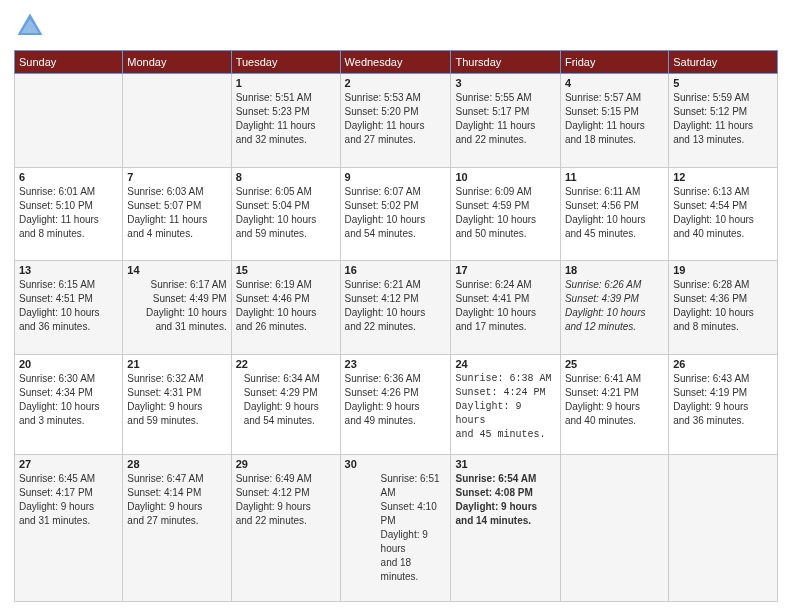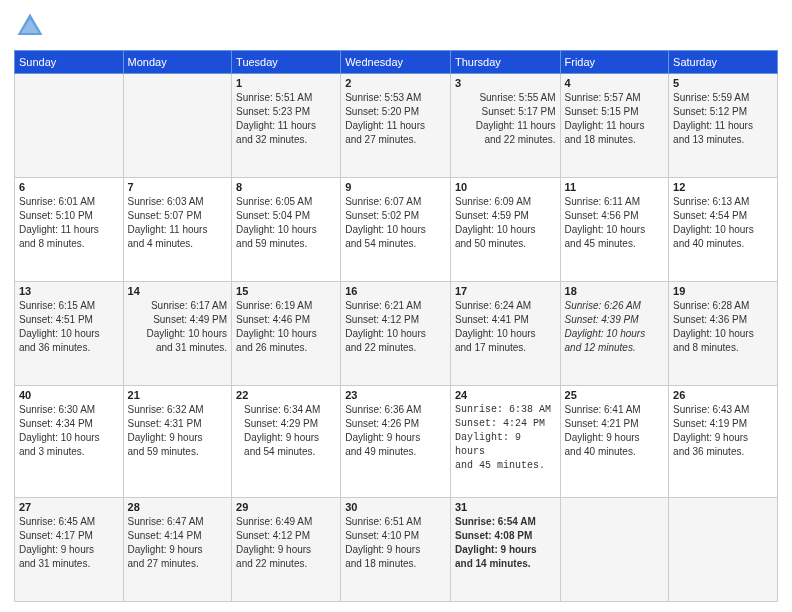--- a/index.html
+++ b/index.html
@@ -54,21 +54,21 @@
       font-size: 14px;
       color: #555;
     }
     .calendar {
       width: 100%;
       border-collapse: collapse;
       flex: 1;
       font-size: 9.5px;
     }
     .calendar th {
-      background: #1d4ed8;
+      background: #7f1d1d;
       color: #fff;
       padding: 5px 4px;
       text-align: left;
       font-size: 11px;
       font-weight: normal;
       border: 1px solid #5a9ad9;
     }
     .calendar td {
       border: 1px solid #ccc;
       vertical-align: top;
@@ -145,21 +145,21 @@
           </td>
           <td>
             <span class="day-num">2</span>
             <div class="day-info" style="white-space: pre-line;">Sunrise: 5:53 AM
 Sunset: 5:20 PM
 Daylight: 11 hours
 and 27 minutes.</div>
           </td>
           <td>
             <span class="day-num">3</span>
-            <div class="day-info" style="white-space: pre-line; text-align: right;">Sunrise: 5:55 AM
+            <div class="day-info" style="white-space: pre-line;">Sunrise: 5:55 AM
 Sunset: 5:17 PM
 Daylight: 11 hours
 and 22 minutes.</div>
           </td>
           <td>
             <span class="day-num">4</span>
             <div class="day-info" style="white-space: pre-line;">Sunrise: 5:57 AM
 Sunset: 5:15 PM
 Daylight: 11 hours
 and 18 minutes.</div>
@@ -269,21 +269,21 @@
           <td>
             <span class="day-num">19</span>
             <div class="day-info" style="white-space: pre-line;">Sunrise: 6:28 AM
 Sunset: 4:36 PM
 Daylight: 10 hours
 and 8 minutes.</div>
           </td>
         </tr>
         <tr>
           <td>
-            <span class="day-num">40</span>
+            <span class="day-num">20</span>
             <div class="day-info" style="white-space: pre-line;">Sunrise: 6:30 AM
 Sunset: 4:34 PM
 Daylight: 10 hours
 and 3 minutes.</div>
           </td>
           <td>
             <span class="day-num">21</span>
             <div class="day-info" style="white-space: pre-line;">Sunrise: 6:32 AM
 Sunset: 4:31 PM
 Daylight: 9 hours
@@ -342,21 +342,21 @@
           </td>
           <td>
             <span class="day-num">29</span>
             <div class="day-info" style="white-space: pre-line;">Sunrise: 6:49 AM
 Sunset: 4:12 PM
 Daylight: 9 hours
 and 22 minutes.</div>
           </td>
           <td>
             <span class="day-num">30</span>
-            <div class="day-info" style="white-space: pre-line;">Sunrise: 6:51 AM
+            <div class="day-info" style="white-space: pre-line; margin-left: 36px;">Sunrise: 6:51 AM
 Sunset: 4:10 PM
 Daylight: 9 hours
 and 18 minutes.</div>
           </td>
           <td>
             <span class="day-num">31</span>
             <div class="day-info" style="white-space: pre-line; font-weight: bold;">Sunrise: 6:54 AM
 Sunset: 4:08 PM
 Daylight: 9 hours
 and 14 minutes.</div>

